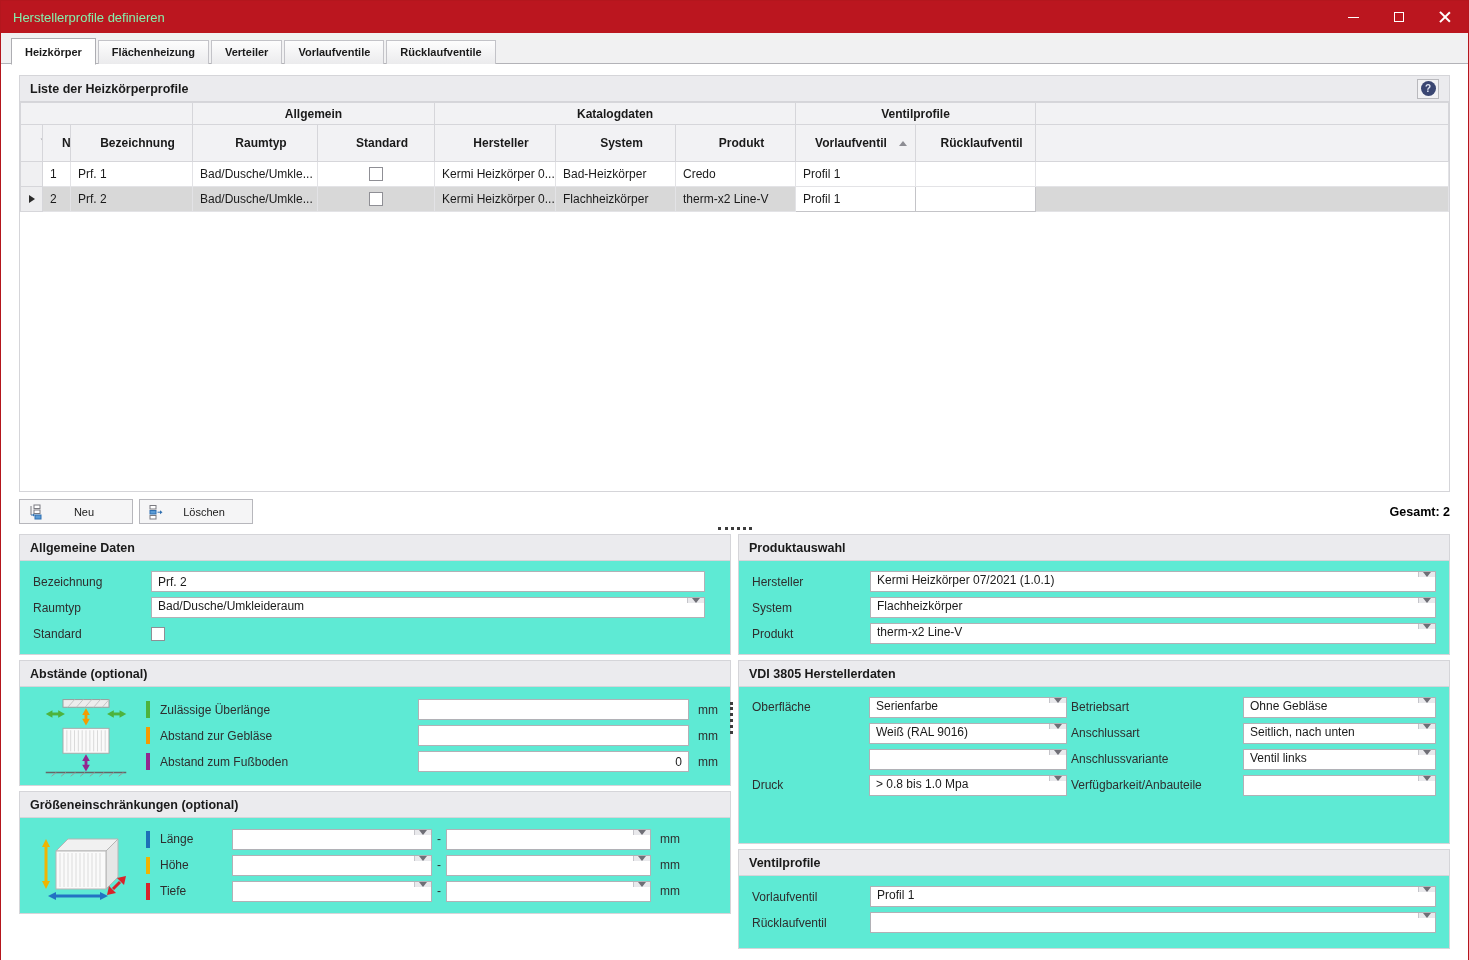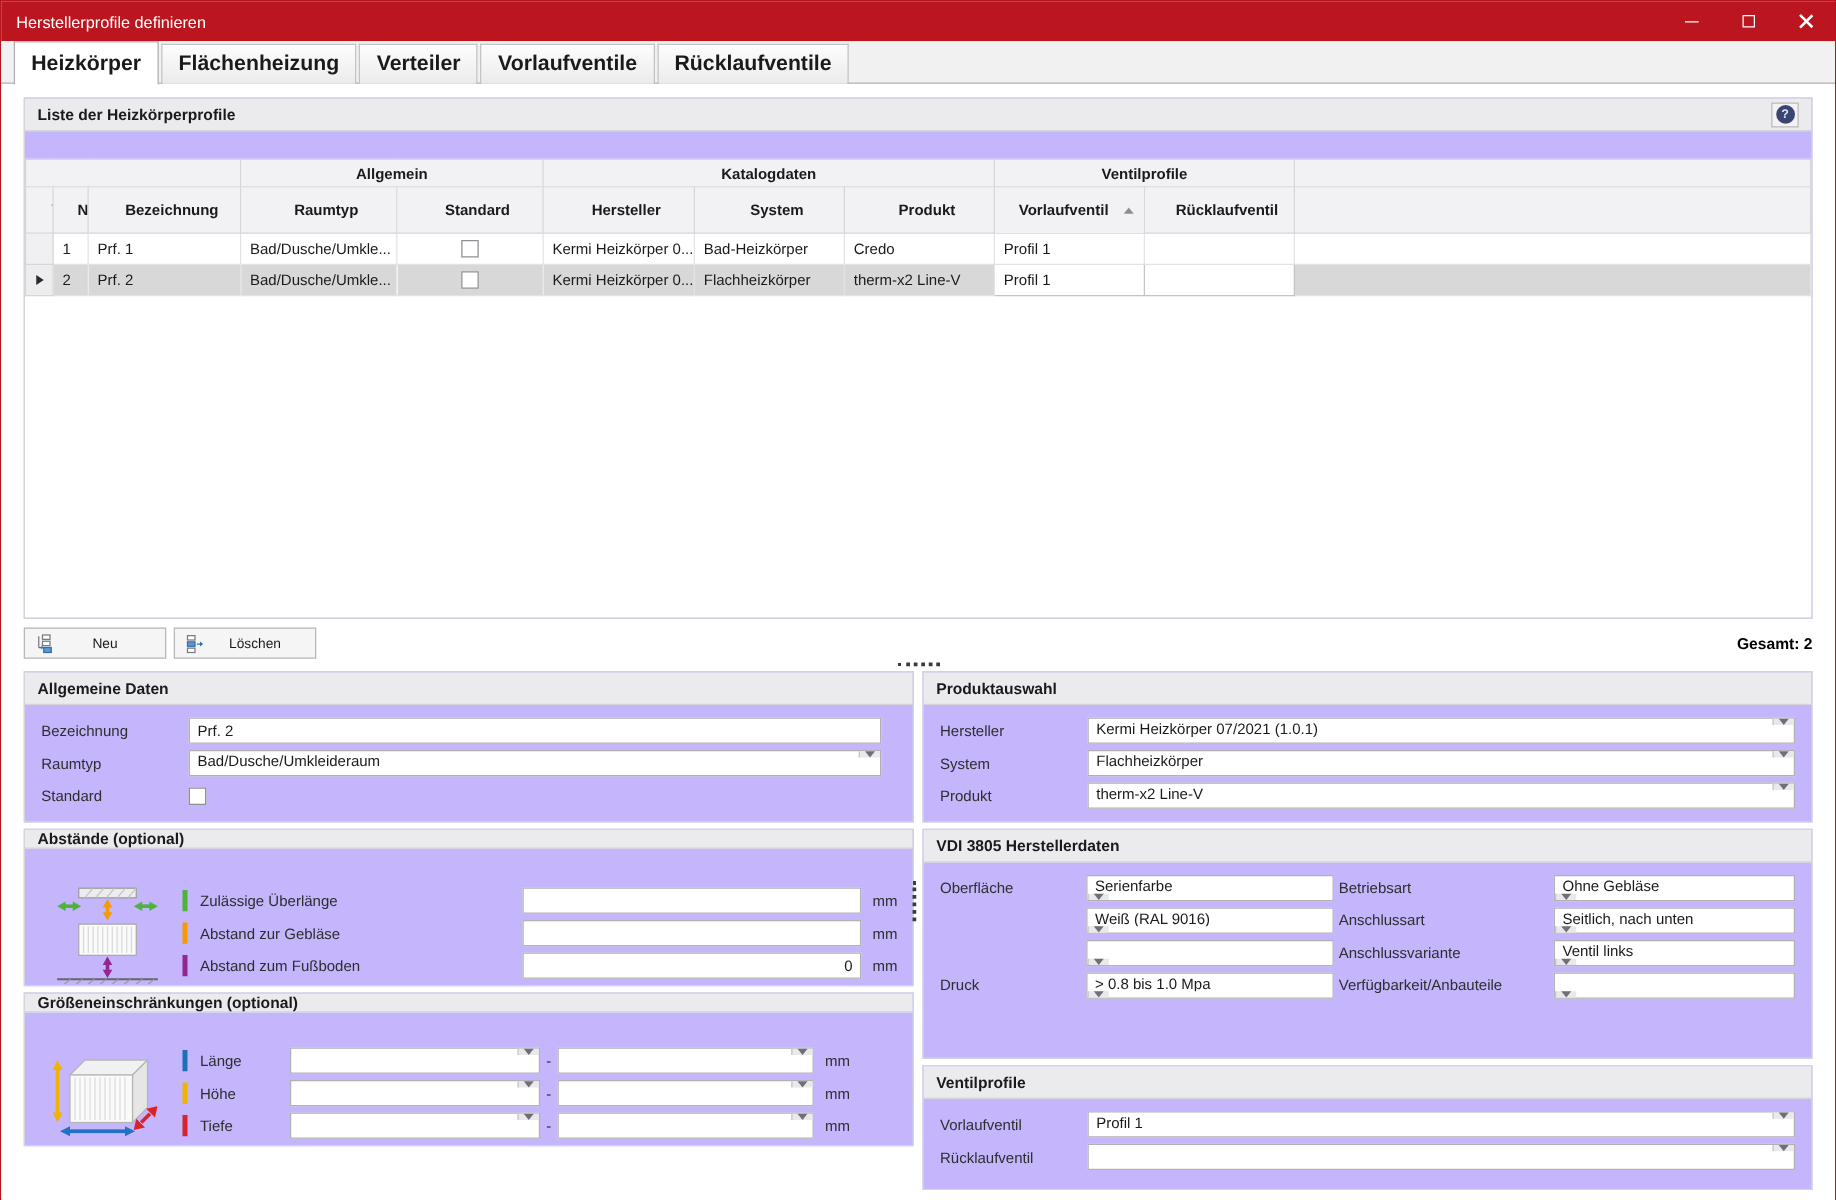--- a/index.html
+++ b/index.html
@@ -1,41 +1,41 @@
 <!DOCTYPE html>
 <html><head>
 <meta charset="utf-8">
 <style>
   * { box-sizing: border-box; }
   html,body { margin:0; padding:0; width:1469px; height:960px; overflow:hidden;
               font-family:"Liberation Sans", sans-serif; background:#fff; }
   .window { width:1469px; height:960px; border:1px solid #b4161d; display:flex; flex-direction:column; background:#fff; }
 
   
-  .titlebar { height:32px; background:#bb161f; color:#ffffff; display:flex; align-items:center; flex:0 0 32px; }
+  .titlebar { height:32px; background:#bb161f; color:#86efac; display:flex; align-items:center; flex:0 0 32px; }
   .titlebar .title { font-size:13px; padding-left:12px; }
   .win-controls { margin-left:auto; display:flex; height:100%; }
   .ctrl { width:46px; height:100%; display:flex; align-items:center; justify-content:center; cursor:default; }
   .glyph-min { width:11px; height:1px; background:#fff; }
   .glyph-max { width:10px; height:10px; border:1px solid #fff; }
   .glyph-close { position:relative; width:12px; height:12px; }
   .glyph-close::before,.glyph-close::after { content:""; position:absolute; left:5px; top:-1px; width:1.6px; height:14px; background:#fff; }
   .glyph-close::before { transform:rotate(45deg); }
   .glyph-close::after { transform:rotate(-45deg); }
 
   
   .tabstrip { flex:0 0 31px; background:#f1f1f2; display:flex; align-items:flex-end; padding-left:10px; position:relative; }
   .tabstrip::after { content:""; position:absolute; left:0; right:0; bottom:0; height:1px; background:#b3b3b8; }
-  .tab { position:relative; z-index:1; font-size:17px; font-weight:700; color:#1a1a1a; padding:5px 13px 6px;
+  .tab { position:relative; z-index:1; font-size:11px; font-weight:700; color:#1a1a1a; padding:5px 13px 6px;
          background:linear-gradient(#fdfdfd,#ebebed); border:1px solid #c3c3c8; border-bottom:none; margin-right:2px; }
   .tab.active { background:#fff; border-color:#adadb2; padding-top:7px; z-index:2; margin-bottom:-1px; border-bottom:1px solid #fff; }
 
   
   .content { flex:1; padding:11px 18px 0; display:flex; flex-direction:column; background:#fff; }
-  .panel { border:1px solid #d5d5d9; background:#c4b5fd;gap:22px; }
+  .panel { border:1px solid #d5d5d9; background:#5eead4; }
   .panel-hd { background:#ebebee; border-bottom:1px solid #d5d5d9; font-weight:700; font-size:12.5px; color:#1a1a1a;
               padding:0 10px; height:26px; display:flex; align-items:center; }
 
   
   .list-panel { height:417px; display:flex; flex-direction:column; }
   .help-btn { margin-left:auto; width:22px; height:20px; border:1px solid #b9b9bd; background:#f2f2f4;
               display:flex; align-items:center; justify-content:center; }
   .help-circle { width:15px; height:15px; border-radius:50%; background:#3a4672; color:#dfe4f2; font-size:10px;
                  font-weight:700; display:flex; align-items:center; justify-content:center; }
   .list-body { flex:1; background:#fff; overflow:hidden; }
@@ -88,21 +88,21 @@
   .mm { width:28px; text-align:left; padding-left:9px; flex:0 0 28px; }
   .abst-label { flex:1; }
   .abst-input { flex:0 0 205px; }
   .dimrow .flabel-s { width:72px; flex:0 0 72px; }
   .dimrow .combo { flex:0 0 200px; }
   .dimrow .dash { width:14px; text-align:center; flex:0 0 14px; color:#2e2e2e; }
   .dimrow .combo2 { flex:0 0 205px; }
 
   .vdi-grid { display:grid; grid-template-columns:113px 198px 168px 1fr; column-gap:4px; row-gap:2px; padding:8px 13px 6px; }
   .vdi-lbl { font-size:12px; color:#2e2e2e; display:flex; align-items:center; height:24px; }
-  .vdi-grid .combo { height:21px; align-self:center;flex-direction:column; }
+  .vdi-grid .combo { height:21px; align-self:center; }
 
   
   .footer { margin-top:11px; border-top:1px solid #d8d8db; padding:7px 0 0; display:flex; justify-content:flex-end; }
   .ok-btn { width:100px; height:26px; background:#177fe3; color:#fff; font-size:13px; display:flex; align-items:center;
             justify-content:center; border:none; margin-right:-10px; }
 </style>
 </head>
 <body>
 
 <div class="window">

